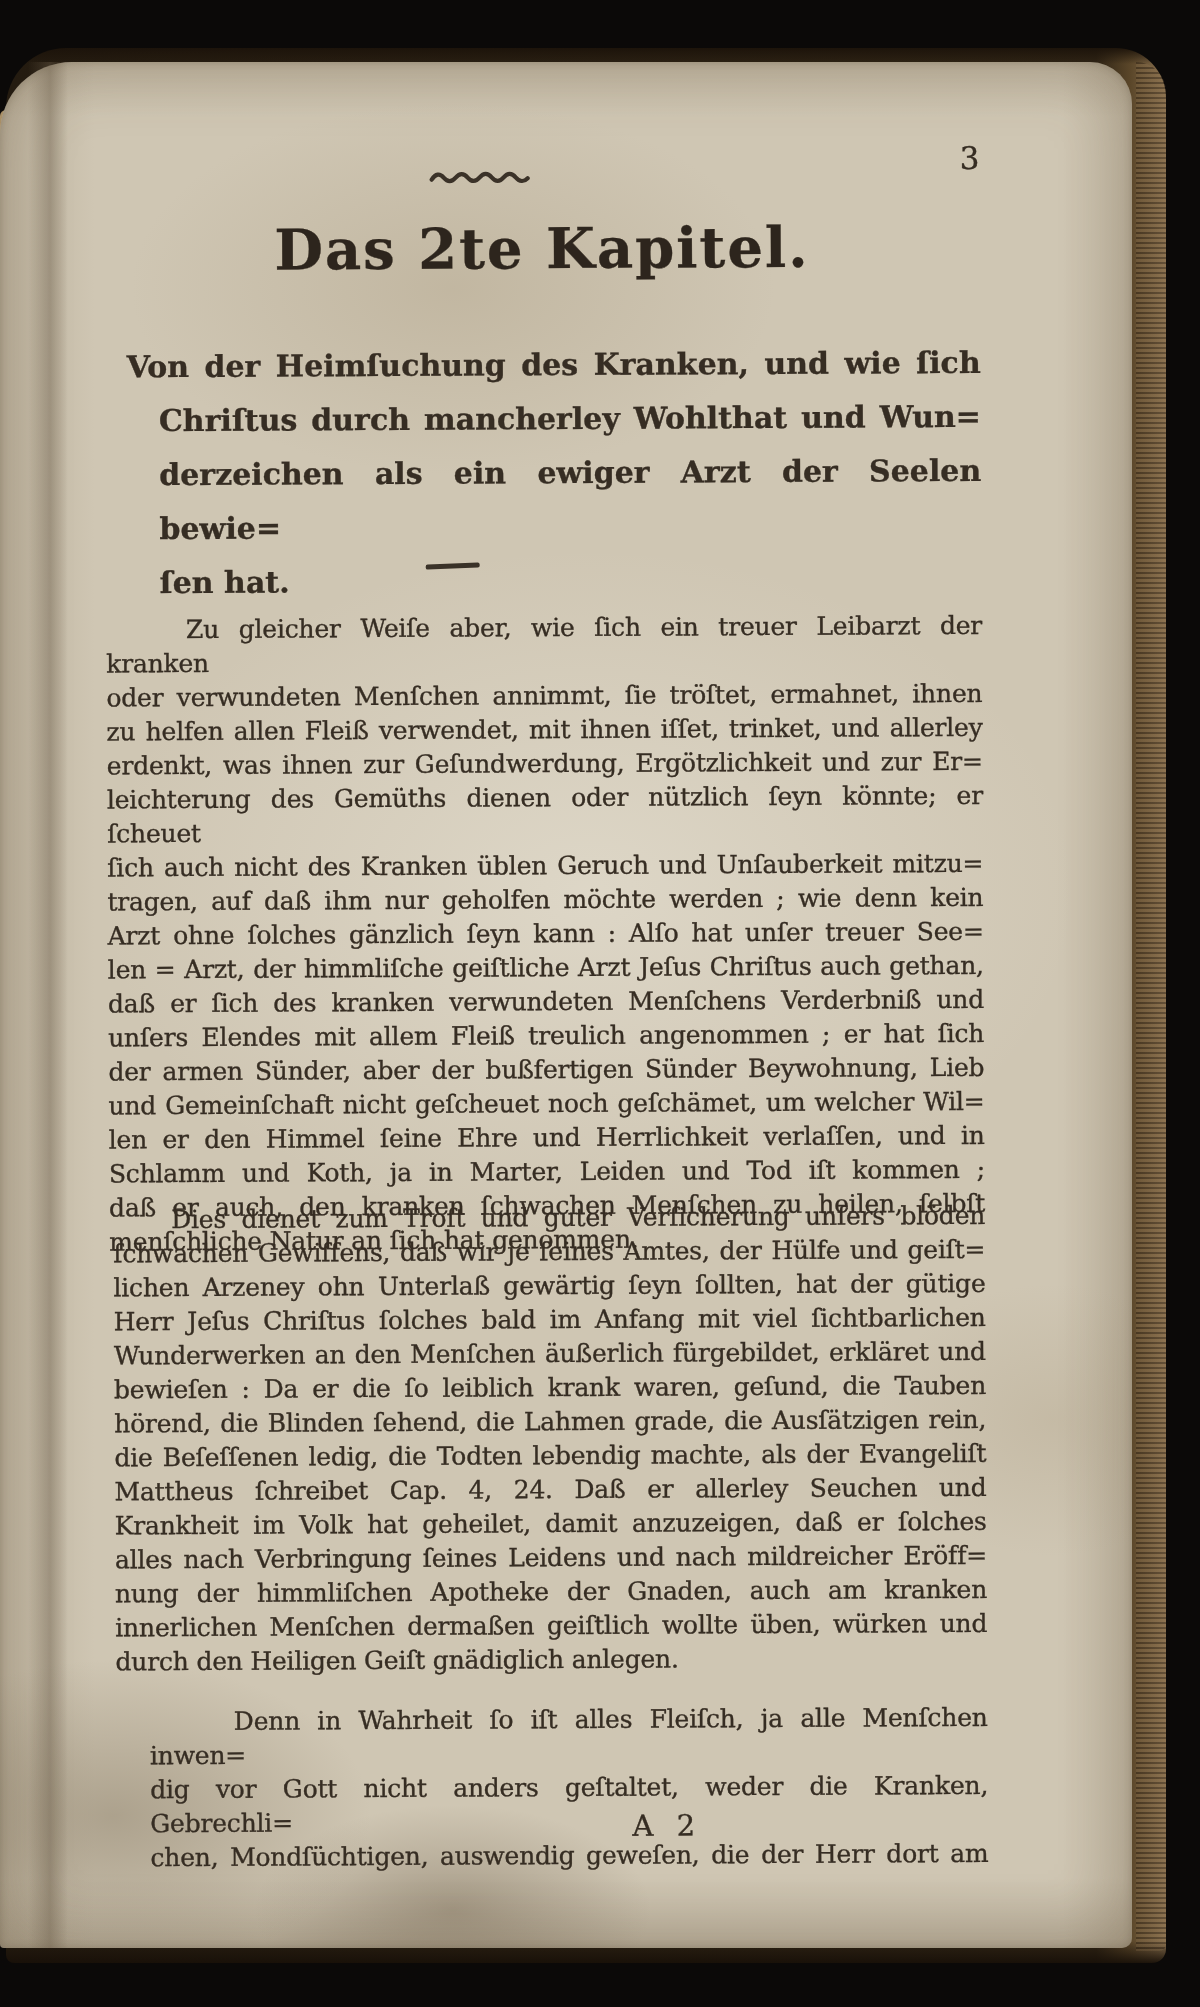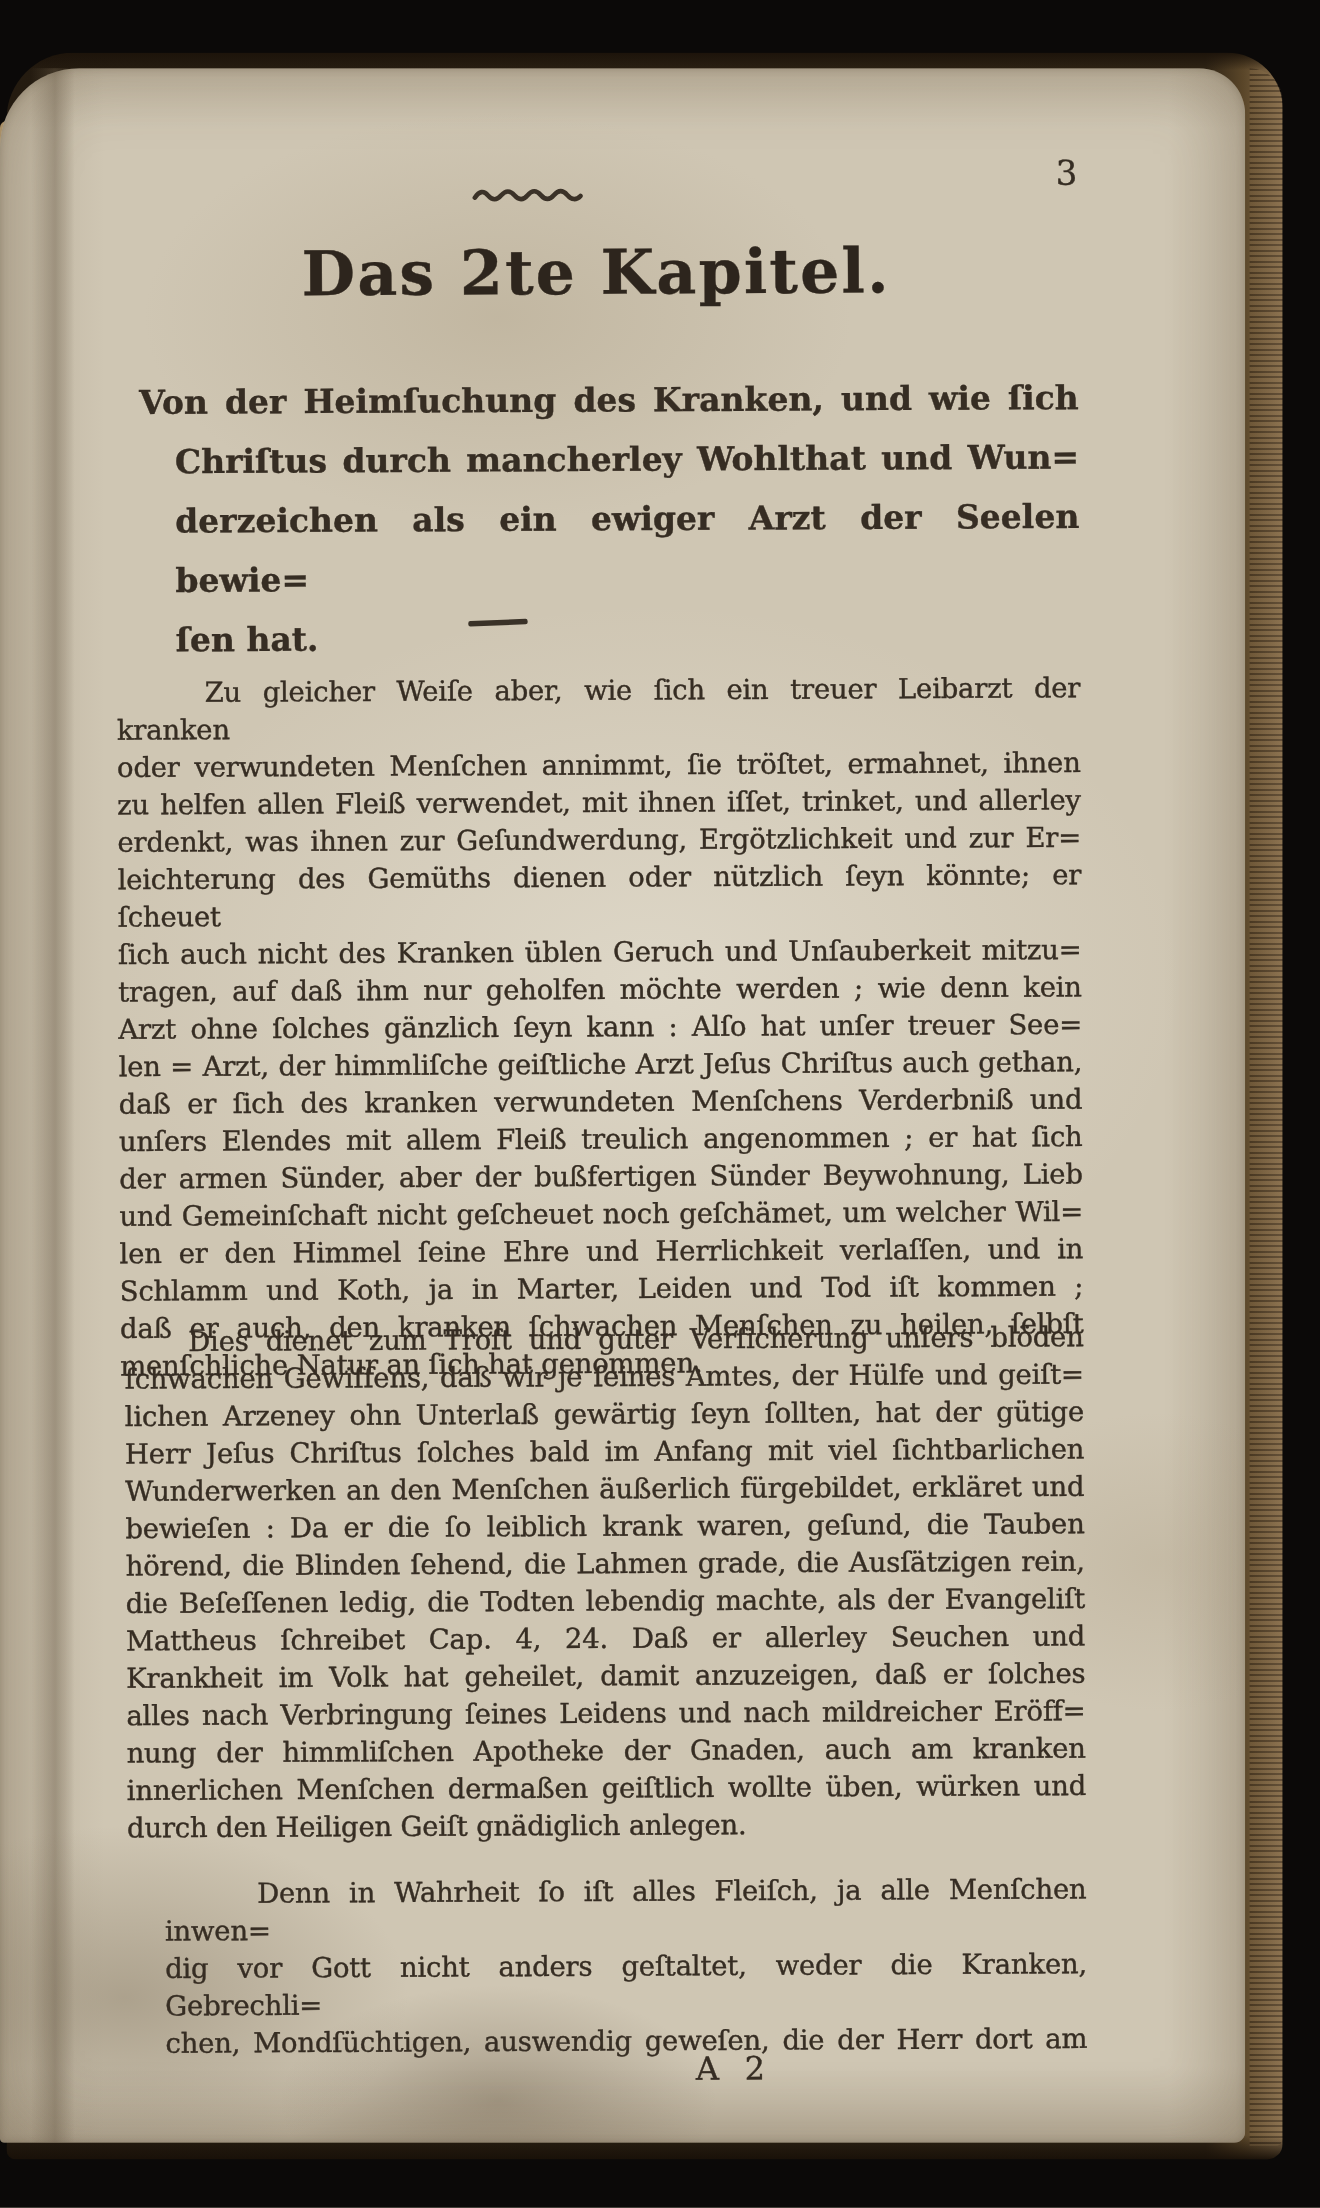--- a/index.html
+++ b/index.html
@@ -70,21 +70,21 @@
     background:#3a3228;border-radius:2px;transform:rotate(-2deg);}
   .para{position:absolute;font-size:25px;line-height:34px;letter-spacing:-0.2px;}
   .line{text-align:justify;text-align-last:justify;}
   .flush-last .line:last-child{text-align-last:left;}
   .para .line:first-child{text-indent:80px;}
   .para1{left:108px;top:549px;width:876px;}
   .para2{left:112px;top:1139px;width:872px;}
   .para2 .line:first-child{text-indent:58px;}
   .para3{left:146px;top:1641px;width:838px;}
   .para3 .line:first-child{text-indent:84px;}
-  .signature{position:absolute;left:618px;top:1802px;width:90px;
+  .signature{position:absolute;left:618px;top:1747px;width:90px;
     font-size:29px;letter-spacing:7px;text-align:center;}
 </style>
 </head>
 <body>
 
 <div class="scan">
   <div class="page-corner"></div>
   <div class="book-edge">
     <div class="fore-edge"></div>
   </div>

